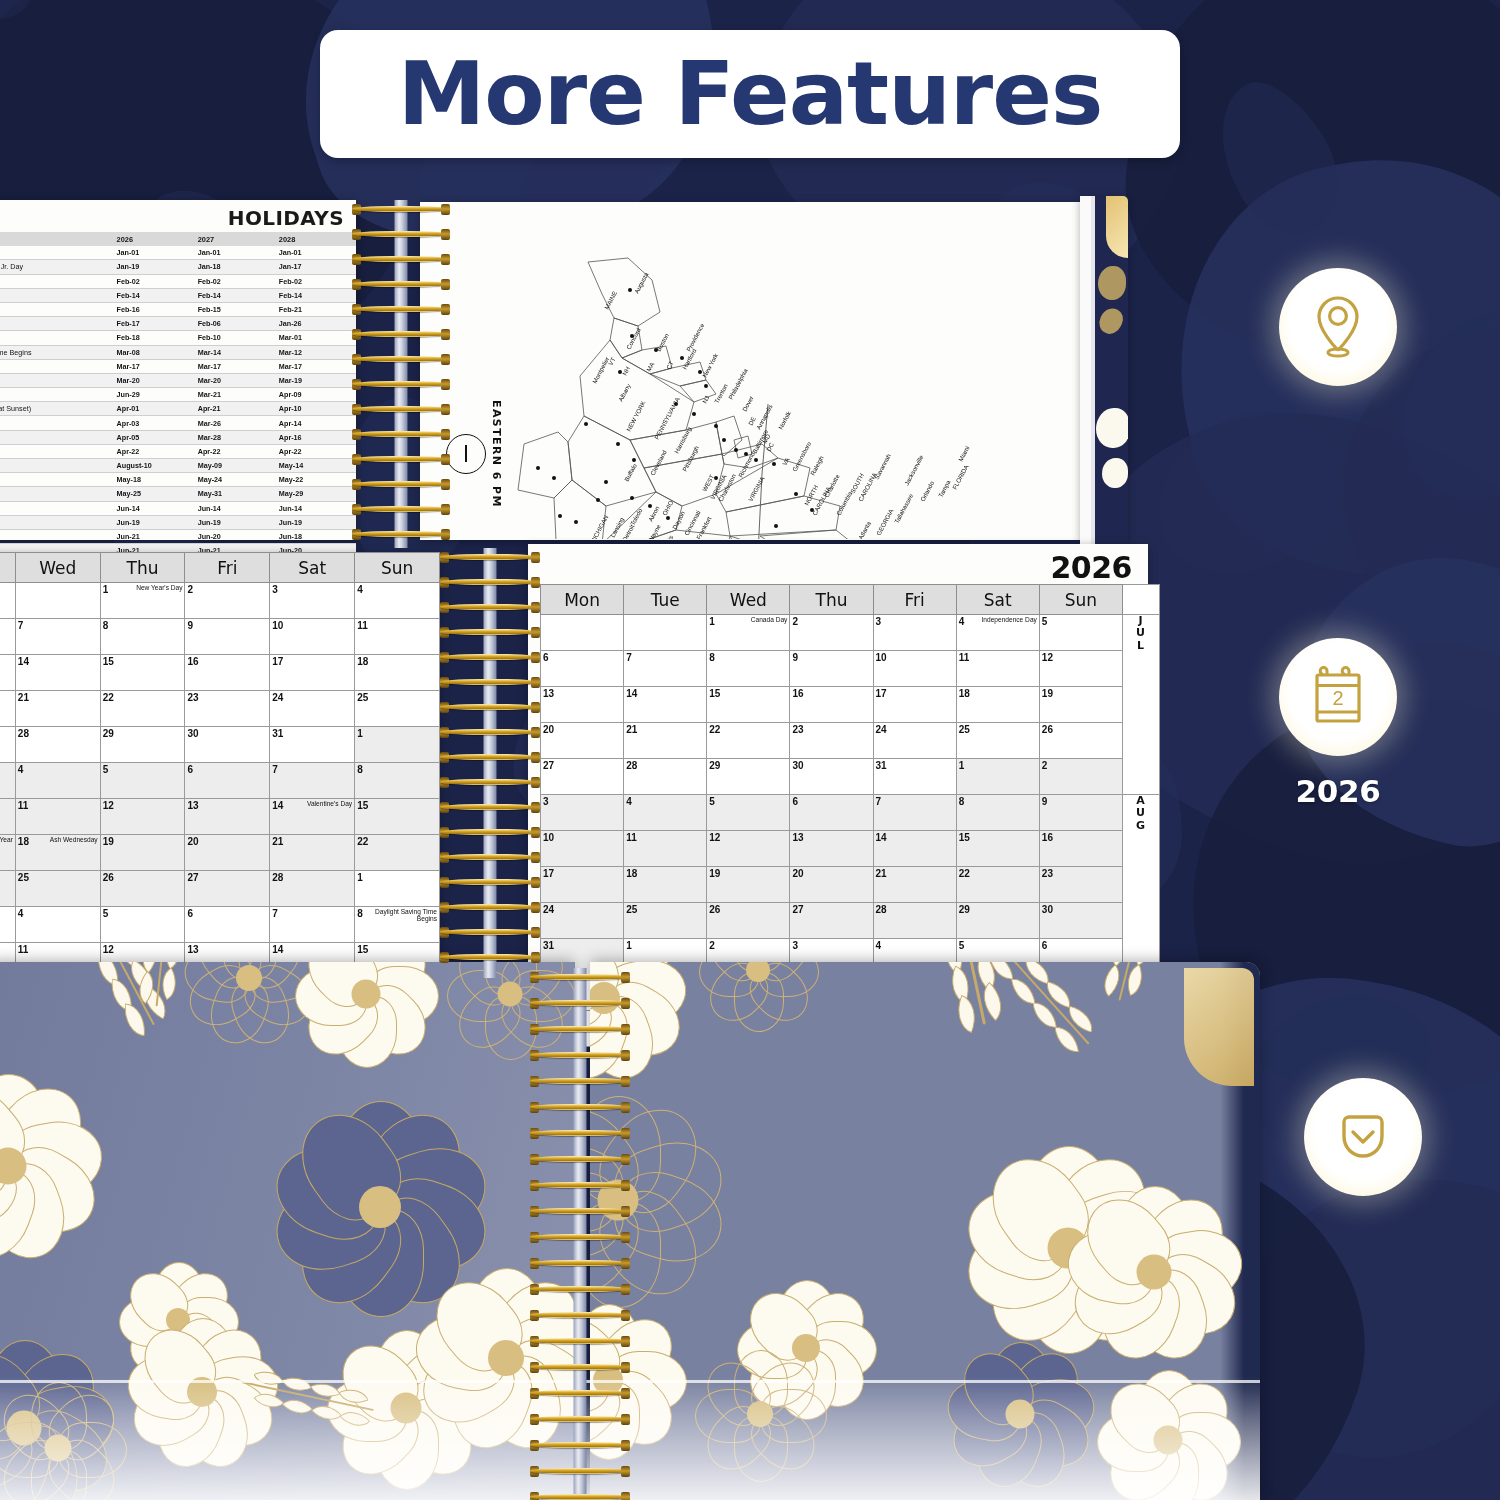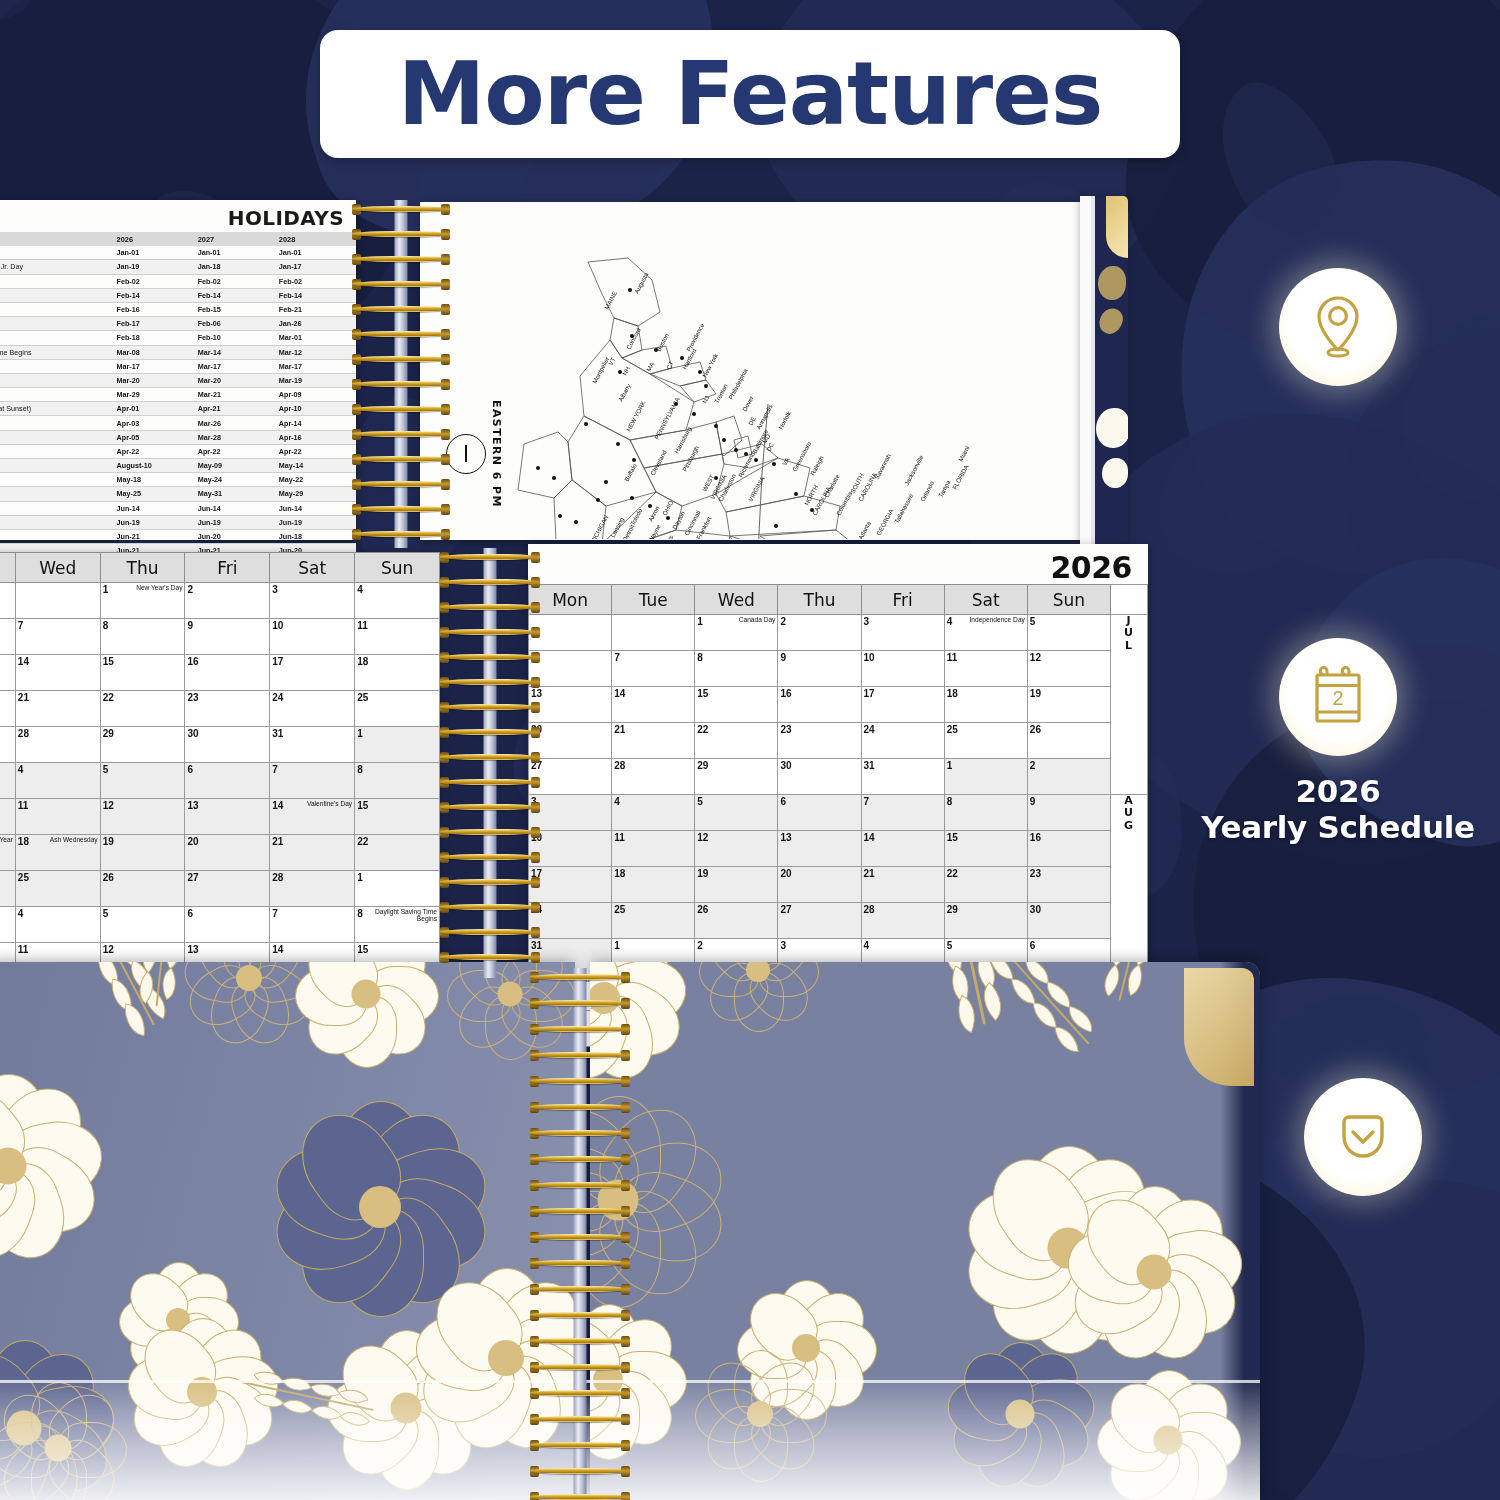--- a/index.html
+++ b/index.html
@@ -281,21 +281,21 @@
           <td class="dt">Mar-17</td>
         </tr>
         <tr class="alt">
           <td class="nm">Spring Begins</td>
           <td class="dt">Mar-20</td>
           <td class="dt">Mar-20</td>
           <td class="dt">Mar-19</td>
         </tr>
         <tr>
           <td class="nm">Palm Sunday</td>
-          <td class="dt">Mar-29</td>
+          <td class="dt">Jun-29</td>
           <td class="dt">Mar-21</td>
           <td class="dt">Apr-09</td>
         </tr>
         <tr class="alt">
           <td class="nm">Passover (Begins at Sunset)</td>
           <td class="dt">Apr-01</td>
           <td class="dt">Apr-21</td>
           <td class="dt">Apr-10</td>
         </tr>
         <tr>
@@ -848,21 +848,21 @@
           <td>
             <span class="d">22</span>
           </td>
         </tr>
       </tbody>
   </table>
 </div>
 
 <div class="paper calpage" id="calRight">
   <div class="yr">2026</div>
-  <div style="position:absolute;left:0;top:40px;width:100%;">
+  <div style="position:absolute;left:12px;top:40px;width:100%;">
     <table class="cal">
       <thead>
           <tr>
             <th>Mon</th>
             <th>Tue</th>
             <th>Wed</th>
             <th>Thu</th>
             <th>Fri</th>
             <th>Sat</th>
             <th>Sun</th>
@@ -1684,21 +1684,20 @@
       <rect x="12" y="12" width="42" height="46" rx="1.5" fill="none" stroke="#c4a23f" stroke-width="3.2"></rect>
       <line x1="12" y1="22.5" x2="54" y2="22.5" stroke="#c4a23f" stroke-width="3"></line>
       <line x1="12" y1="49" x2="54" y2="49" stroke="#c4a23f" stroke-width="3"></line>
       <path d="M22 12 v-4 a3.4 3.4 0 1 0-3.4 3.4" fill="none" stroke="#c4a23f" stroke-width="3"></path>
       <path d="M44 12 v-4 a3.4 3.4 0 1 0-3.4 3.4" fill="none" stroke="#c4a23f" stroke-width="3"></path>
       <text x="33" y="42" text-anchor="middle" font-family="Liberation Sans, sans-serif" font-size="20" fill="#c4a23f">2</text>
     </svg>
   </div>
   <div class="cap">
     <span>2026</span><br>
-    <span>Yearly Schedule</span>
   </div>
 </div>
 
 <div class="feature" id="feat3">
   <div class="badge">
     <svg width="66" height="66" viewBox="0 0 66 66">
       <path d="M14 18a5 5 0 0 1 5-5h28a5 5 0 0 1 5 5v14c0 12-8.6 20-19 20s-19-8-19-20z" fill="none" stroke="#c4a23f" stroke-width="3.4"></path>
       <polyline points="23,28 33,38 43,28" fill="none" stroke="#c4a23f" stroke-width="3.4" stroke-linecap="round" stroke-linejoin="round"></polyline>
     </svg>
   </div>

